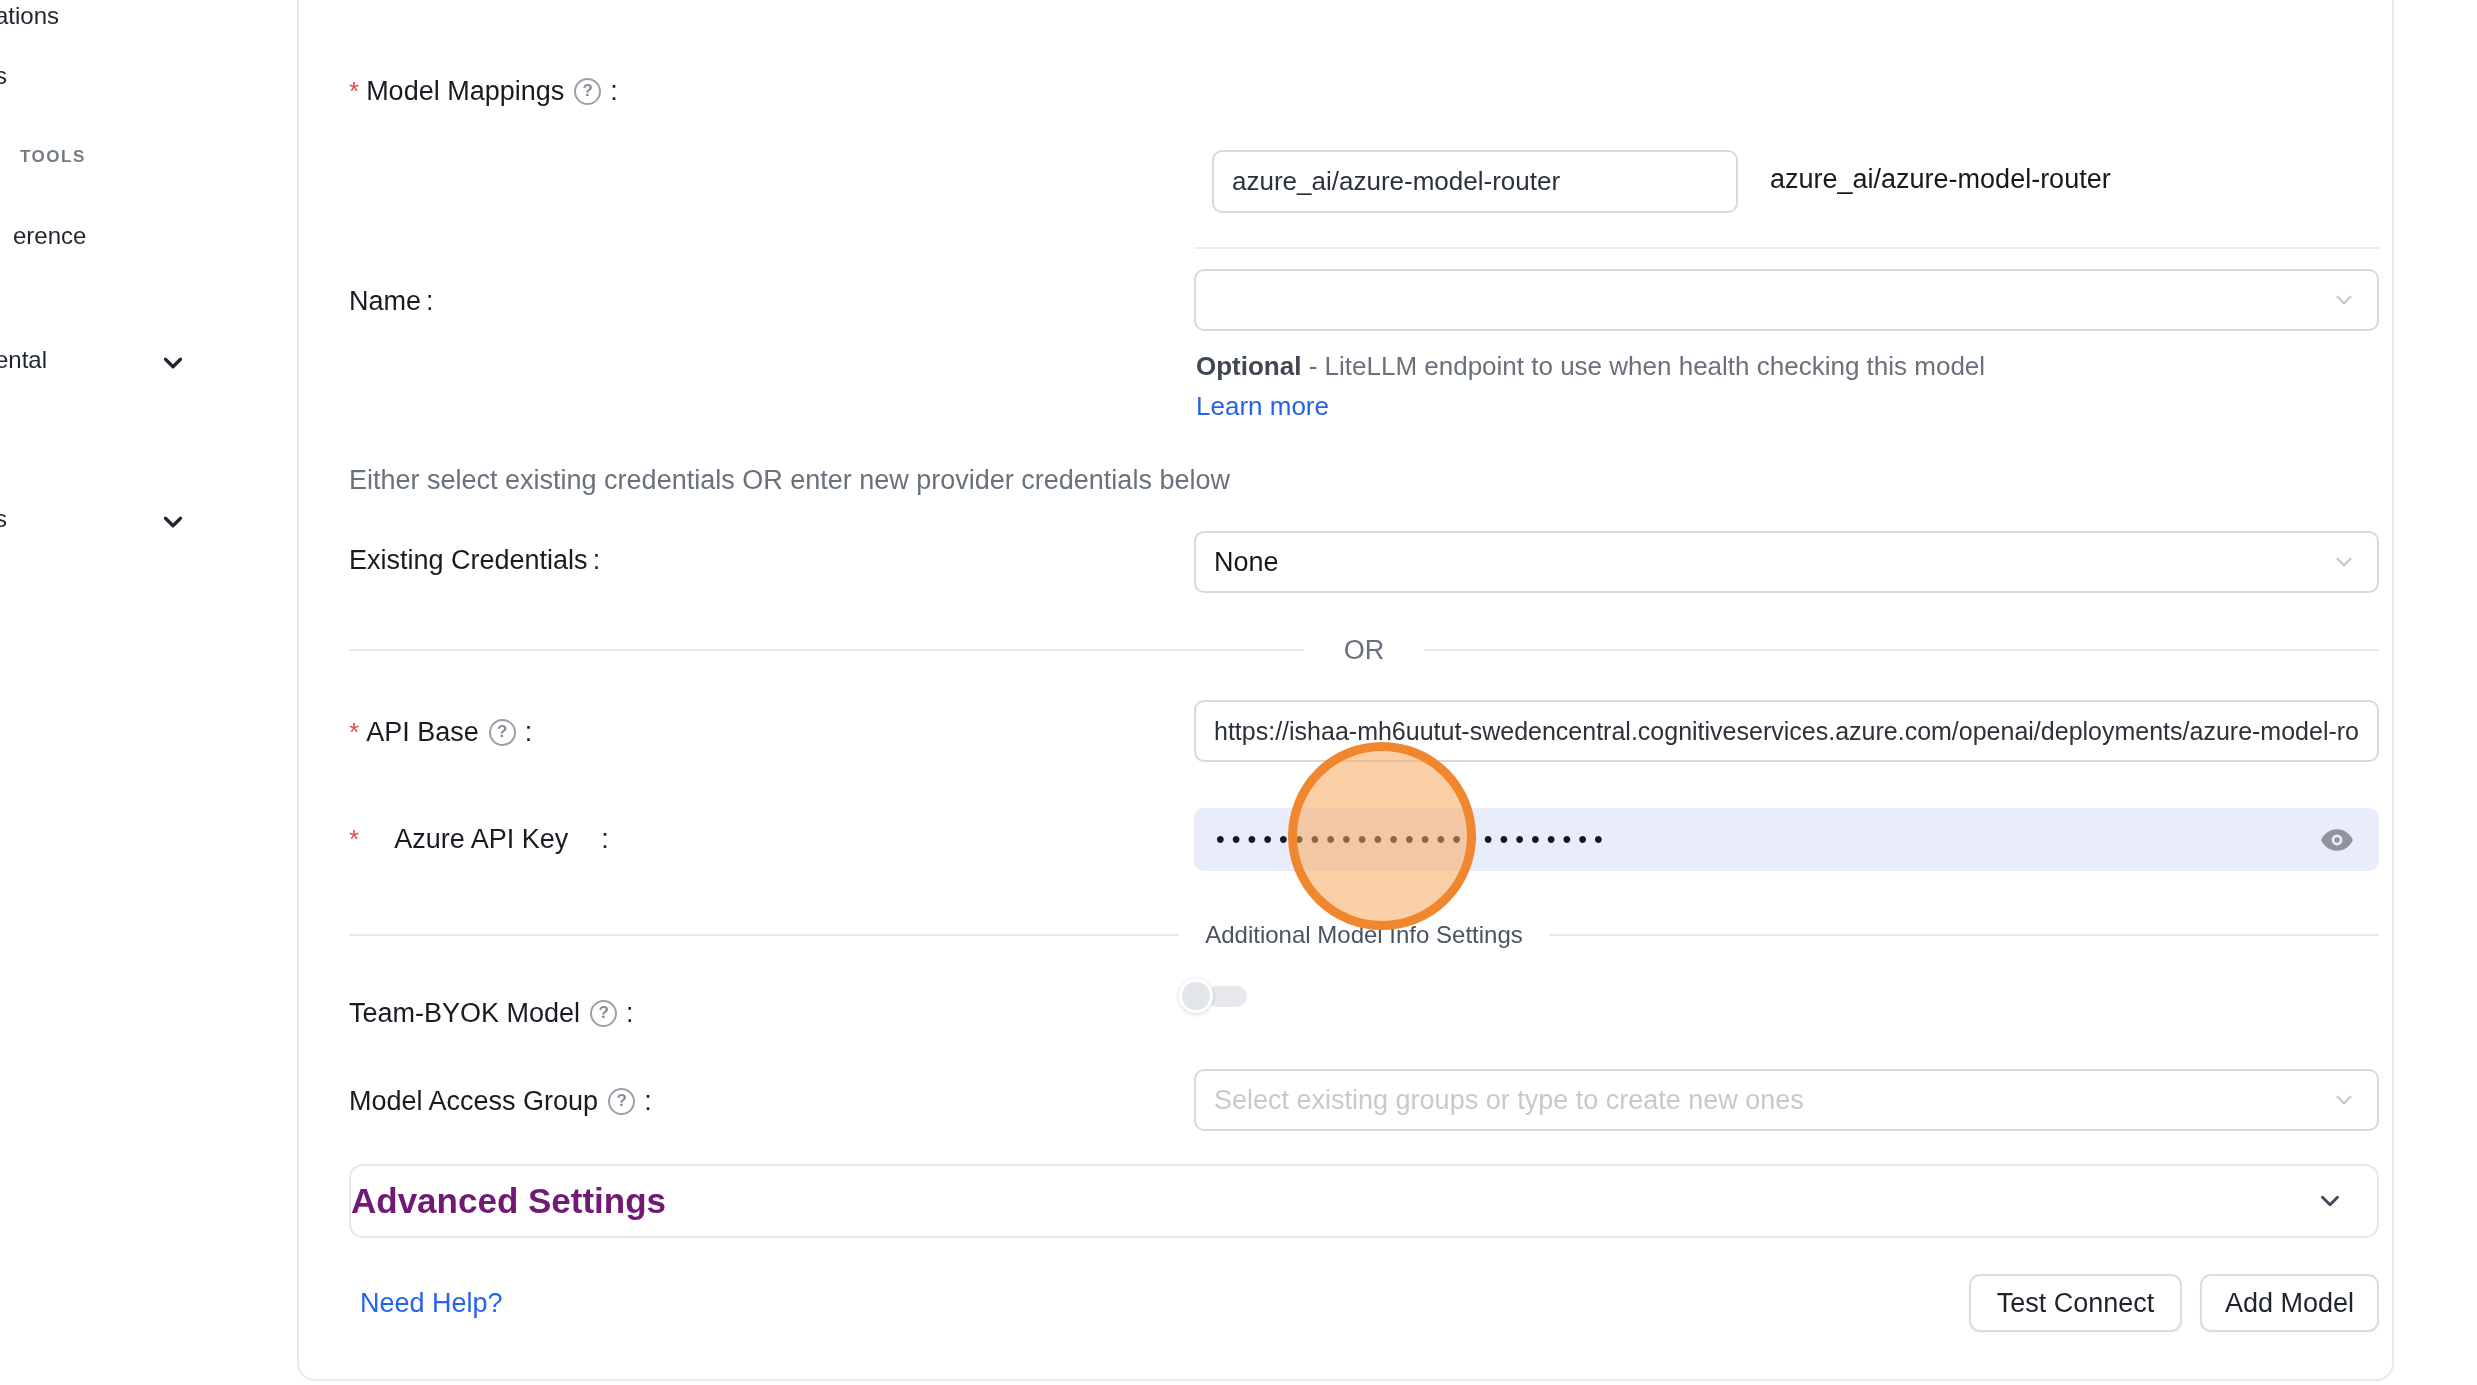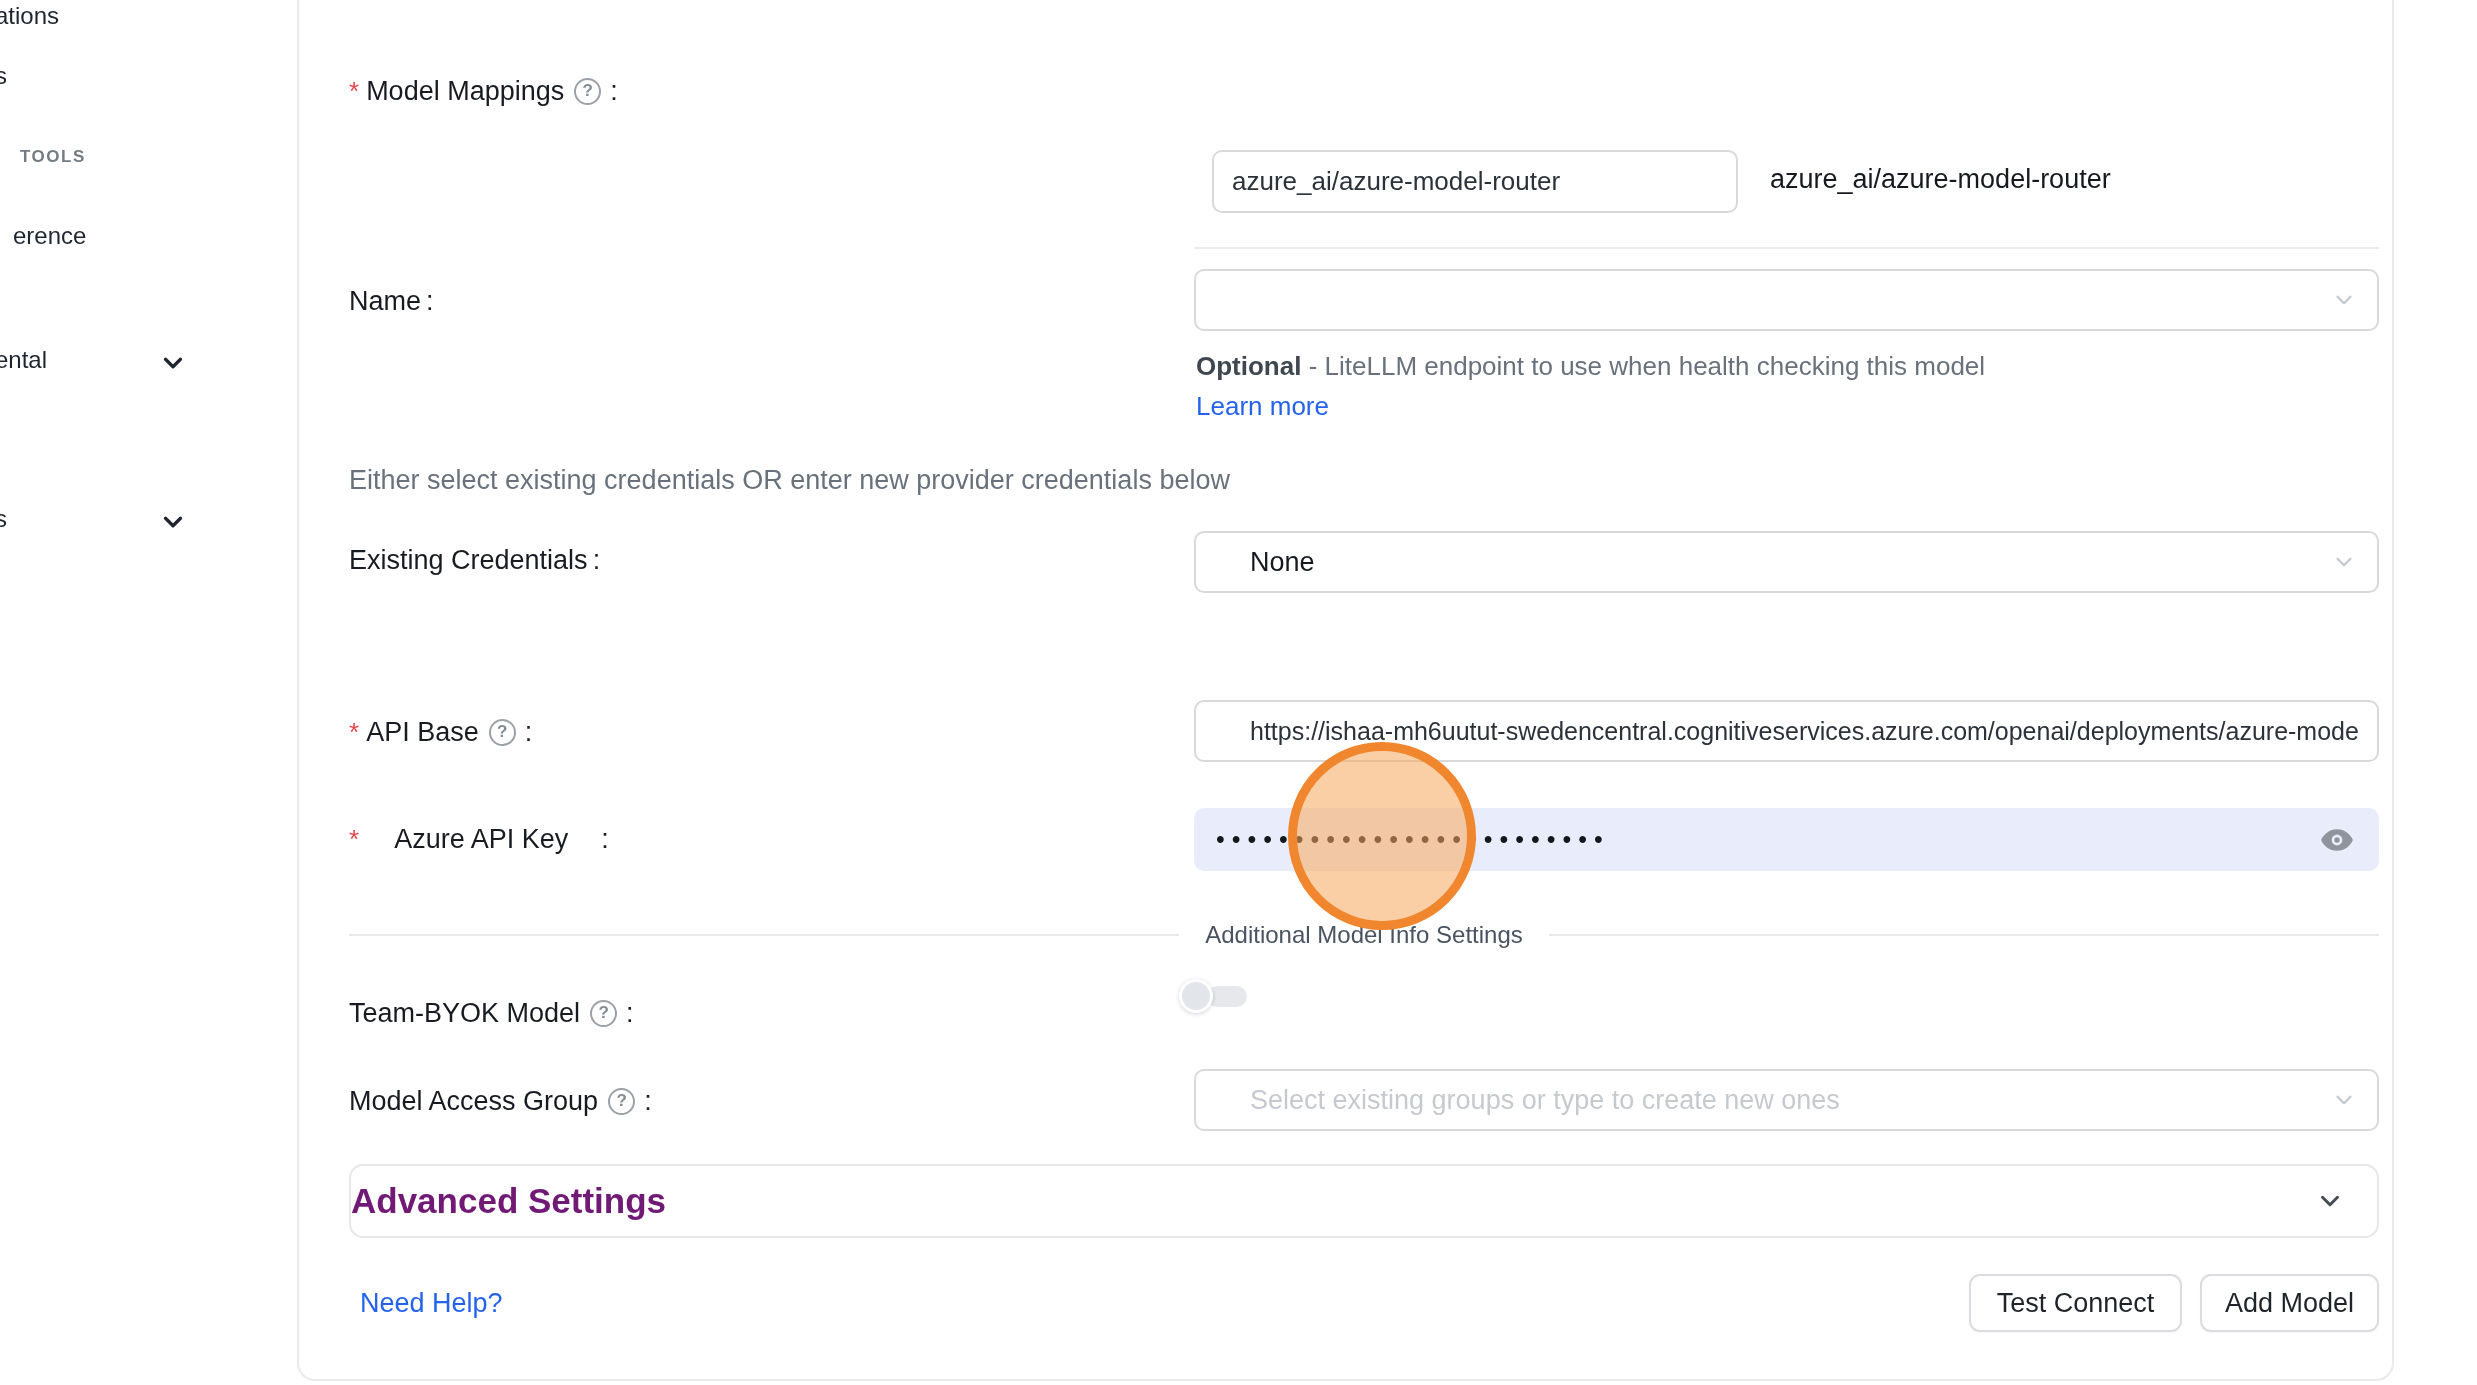--- a/index.html
+++ b/index.html
@@ -28,21 +28,21 @@
            color:#848b93; font-size:17px; font-weight:700; margin:0 4px 0 10px; }
   .qicon::before { content:"?"; }
   .colon { margin-left:5px; color:#181c22; }
   .colon::before { content:":"; }
 
   .helper { color:#69727c; font-size:26px; }
 
   
   .fld { position:absolute; left:1194px; width:1185px; height:62px;
          border:2px solid #d9d9d9; border-radius:10px; background:#fff;
-         display:flex; align-items:center;padding-left:36px; }
+         display:flex; align-items:center; }
   .fld input { border:none; outline:none; width:100%; height:100%; background:transparent;
                font-family:"Liberation Sans", sans-serif; font-size:26px; color:#2c323a;
                padding:0 18px; border-radius:10px; }
   .fld .selval { font-size:27px; color:#16191d; padding:0 18px; }
   .chev-dn { position:absolute; right:20px; top:50%; transform:translateY(-50%); width:26px; height:26px; }
 
   .inner-input { width:526px; height:63px; border:2px solid #d9d9d9; border-radius:10px; background:#fff;
                  position:absolute; display:flex; align-items:center; }
   .inner-input input { border:none; outline:none; width:100%; background:transparent;
                  font-family:"Liberation Sans", sans-serif; font-size:26px; color:#2c323a; padding:0 18px; }
@@ -144,20 +144,25 @@
     <span>Existing Credentials</span>
     <span class="colon"></span>
   </div>
   <div class="fld" style="top:531px;">
     <span class="selval">None</span>
     <svg class="chev-dn" viewBox="0 0 24 24" fill="none">
         <path d="M6 9l6 6 6-6" stroke="#c3c7cc" stroke-width="2" stroke-linecap="round" stroke-linejoin="round"></path>
       </svg>
   </div>
 
+  <div class="divider-flex" style="left:349px;top:626px;width:2030px;height:48px;gap:40px;">
+    <div class="dline"></div>
+    <span class="helper" style="font-size:27px;">OR</span>
+    <div class="dline"></div>
+  </div>
 
   <div class="row-label" style="left:349px;top:714px;">
     <span class="req"></span>
     <span>API Base</span>
     <span class="qicon"></span>
     <span class="colon"></span>
   </div>
   <div class="fld" style="top:700px;">
     <input style="font-size: 25px;" value="https://ishaa-mh6uutut-swedencentral.cognitiveservices.azure.com/openai/deployments/azure-model-route">
   </div>

